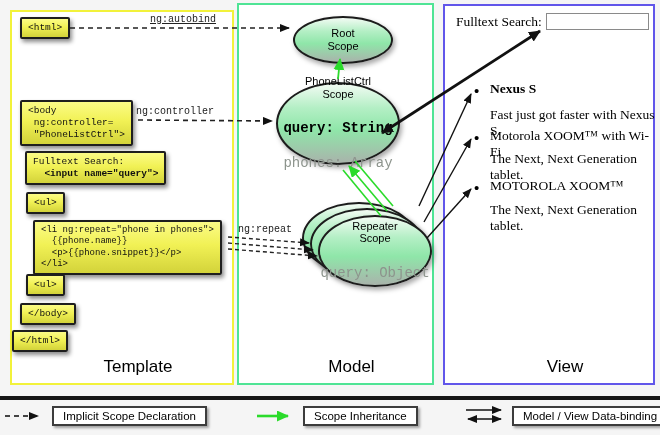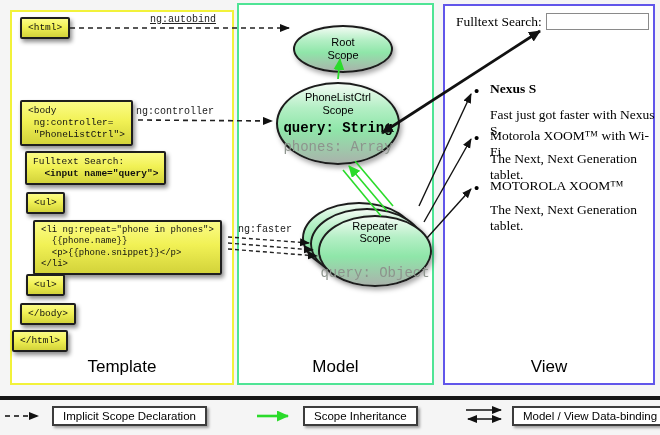--- a/index.html
+++ b/index.html
@@ -3,41 +3,41 @@
 <meta charset="utf-8">
 <style>
   html,body{margin:0;padding:0;}
   body{width:660px;height:435px;position:relative;background:#f5f5f5;
        font-family:"Liberation Sans",sans-serif;overflow:hidden;}
   .panel{position:absolute;background:#fff;border:2px solid;}
   #panel-template{left:10px;top:10px;width:220px;height:371px;border-color:#f2f23a;}
   #panel-model{left:237px;top:3px;width:193px;height:378px;border-color:#4fe495;}
   #panel-view{left:443px;top:4px;width:208px;height:377px;border-color:#6156ea;}
   .panel-label{position:absolute;bottom:6px;width:100%;text-align:center;
-       font-size:17px;color:#000;}
+       font-size:17px;color:#000;margin-left:16px;}
   
   .codebox{position:absolute;background:linear-gradient(180deg,#fbfb86 0%,#f1f155 45%,#d3d33a 100%);
        border:2px solid #1e1e1e;border-radius:2px;box-shadow:2px 3px 4px rgba(0,0,0,.45);
        font-family:"Liberation Mono",monospace;font-size:9.5px;line-height:1.25;
        color:#111;padding:3px 6px;white-space:pre;}
   .codebox.small-font{font-size:9px;}
   .bold{font-weight:bold;}
   
   .anno{position:absolute;font-family:"Liberation Mono",monospace;font-size:10px;color:#222;}
   
   .scope{position:absolute;border:2px solid #1c1c1c;border-radius:50%;
        background:linear-gradient(180deg,#f2fbf3 0%,#b4efc5 30%,#8fe6a9 58%,#a9b3ab 100%);
        box-shadow:2px 3px 5px rgba(0,0,0,.35);
        display:flex;flex-direction:column;align-items:center;justify-content:center;}
   .scope-title{font-size:11px;color:#000;white-space:pre;text-align:center;line-height:1.15;}
   .scope-prop{font-family:"Liberation Mono",monospace;font-size:14px;line-height:1.3;}
   .prop-bold{font-weight:bold;color:#000;}
   .prop-gray{color:#8d948d;}
-  #root-scope{left:293px;top:25px;width:96px;height:44px;}
-  #plc-scope{left:276px;top:82px;width:120px;height:79px;}
+  #root-scope{left:293px;top:16px;width:96px;height:44px;}
+  #plc-scope{left:276px;top:82px;width:120px;height:79px;gap:16px;}
   .rep{width:110px;height:68px;}
   #rep-back{left:302px;top:202px;}
   #rep-mid{left:310px;top:208px;}
   #rep-front{left:318px;top:215px;gap:16px;}
   
   .v-serif{position:absolute;font-family:"Liberation Serif",serif;font-size:13.5px;color:#000;}
   #view-search-input{position:absolute;left:546px;top:13px;width:97px;height:15px;
        border:1px solid #8a8a8a;background:#fff;font-family:"Liberation Serif",serif;
        font-size:12px;padding:0 2px;}
   .bullet{position:absolute;font-size:15px;line-height:10px;color:#000;}
@@ -71,21 +71,21 @@
 <div class="codebox small-font" style="left:33px;top:220px;">&lt;li ng:repeat="phone in phones"&gt;
   {{phone.name}}
   &lt;p&gt;{{phone.snippet}}&lt;/p&gt;
 &lt;/li&gt;</div>
 <div class="codebox" style="left:26px;top:274px;">&lt;ul&gt;</div>
 <div class="codebox" style="left:20px;top:303px;">&lt;/body&gt;</div>
 <div class="codebox" style="left:12px;top:330px;">&lt;/html&gt;</div>
 
 <div class="anno" style="left:150px;top:14px;text-decoration:underline;">ng:autobind</div>
 <div class="anno" style="left:136px;top:106px;">ng:controller</div>
-<div class="anno" style="left:238px;top:224px;">ng:faster</div>
+<div class="anno" style="left:238px;top:224px;">ng:repeat</div>
 
 <div class="scope" id="root-scope">
   <div class="scope-title">Root
 Scope</div>
 </div>
 
 <div class="scope" id="plc-scope">
   <div class="scope-title">PhoneListCtrl
 Scope</div>
   <div class="scope-prop prop-bold" style="margin-top:3px;">query: String</div>

